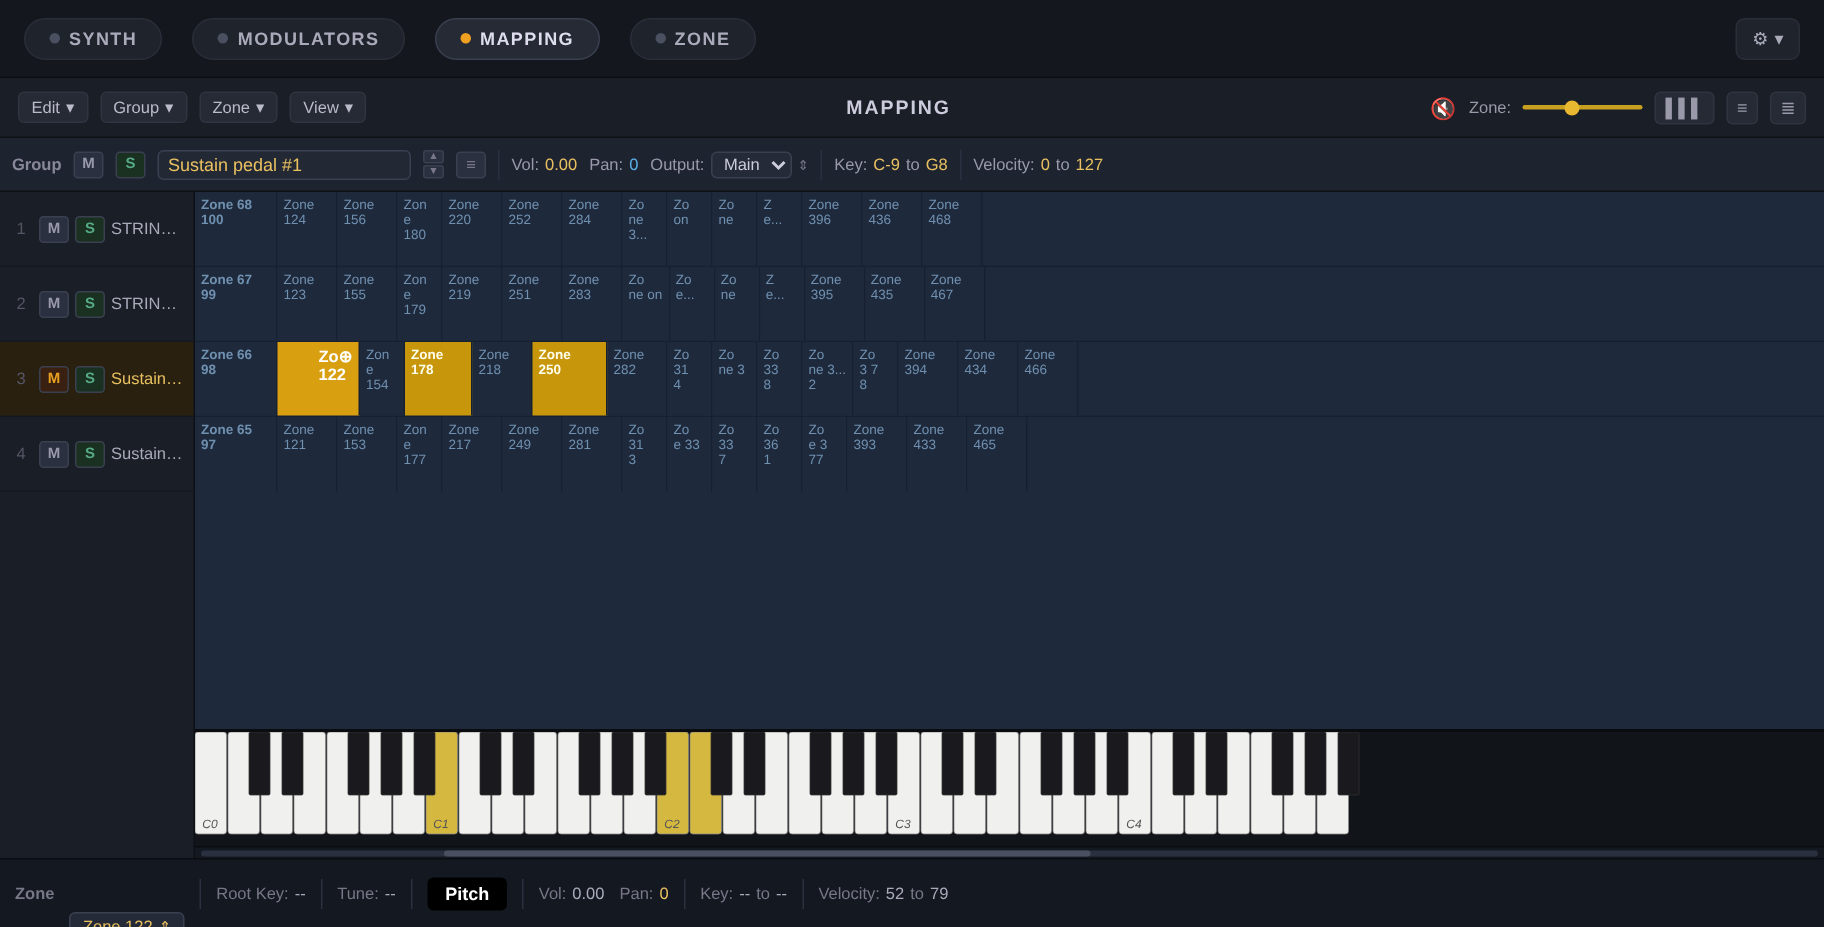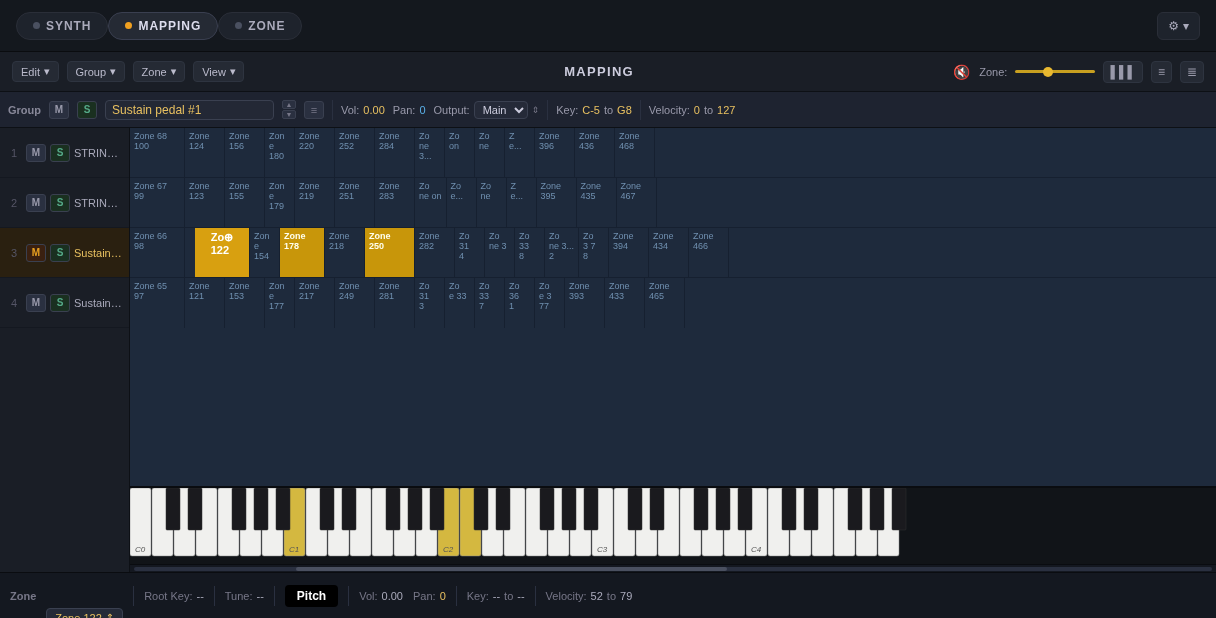--- a/index.html
+++ b/index.html
@@ -13,21 +13,21 @@
       overflow: hidden;
     }
 
     
     .top-nav {
       background: #14181e;
       display: flex;
       align-items: center;
       justify-content: flex-end;
       height: 52px;
-      gap: 0;
+      gap: 20px;
       padding: 0 16px;
       border-bottom: 1px solid #0a0c0f;
     }
     .nav-btn {
       display: flex;
       align-items: center;
       gap: 6px;
       padding: 6px 16px;
       border-radius: 20px;
       border: 1px solid #2a2e38;
@@ -284,21 +284,21 @@
     .zone-cell.gold {
       background: #c8960a;
       color: #ffe;
       font-weight: 600;
     }
     .zone-cell.gold-active {
       background: #d8a010;
       color: #fff;
       font-weight: 700;
     }
-    .zone-cell.wide { min-width: 55px; }
+    .zone-cell.wide { min-width: 55px; font-weight: bold; }
     .zone-cell.narrow { min-width: 30px; }
 
     
     .piano-container {
       height: 70px;
       background: #111418;
       border-top: 2px solid #0a0c10;
       position: relative;
       overflow: hidden;
       flex-shrink: 0;
@@ -378,20 +378,24 @@
       border-radius: 2px;
     }
   </style>
 </head>
 <body>
 
 <div class="top-nav">
   <button class="nav-btn">
     <span class="nav-dot"></span>
     <span>SYNTH</span>
+  </button>
+  <button class="nav-btn">
+    <span class="nav-dot"></span>
+    <span>MODULATORS</span>
   </button>
   <button class="nav-btn active">
     <span class="nav-dot active"></span>
     <span>MAPPING</span>
   </button>
   <button class="nav-btn">
     <span class="nav-dot"></span>
     <span>ZONE</span>
   </button>
   <div class="nav-settings" style="margin-left:auto;">
@@ -450,21 +454,21 @@
   <div class="header-field">
     <span>Output:</span>
     <select class="output-select">
       <option>Main</option>
     </select>
     <span style="font-size:9px; color:#778;">⇕</span>
   </div>
   <div class="header-sep"></div>
   <div class="header-field">
     <span>Key:</span>
-    <span class="header-value">C-5</span>
+    <span class="header-value">C-9</span>
     <span>to</span>
     <span class="header-value">G8</span>
   </div>
   <div class="header-sep"></div>
   <div class="header-field">
     <span>Velocity:</span>
     <span class="header-value">0</span>
     <span>to</span>
     <span class="header-value">127</span>
   </div>
@@ -590,21 +594,21 @@
           </div>
         <div class="zone-cell">
             <span>Zone<br>467</span>
           </div>
       </div>
 
       <div class="grid-row">
         <div class="zone-cell wide">
             <span>Zone 66<br>98</span>
           </div>
-        <div class="zone-cell gold-active" style="min-width:55px; font-size:11px; color:#fff; font-weight:700; align-items:flex-start; justify-content:center; position:relative;margin-left:10px;">
+        <div class="zone-cell gold-active" style="min-width:55px; font-size:11px; color:#fff; font-weight:700; align-items:flex-start; justify-content:flex-end; position:relative;">
           <span>Zo⊕<br>122</span>
         </div>
         <div class="zone-cell narrow">
             <span>Zon<br>e<br>154</span>
           </div>
         <div class="zone-cell gold" style="min-width:45px;">
             <span>Zone<br>178</span>
           </div>
         <div class="zone-cell">
             <span>Zone<br>218</span>

